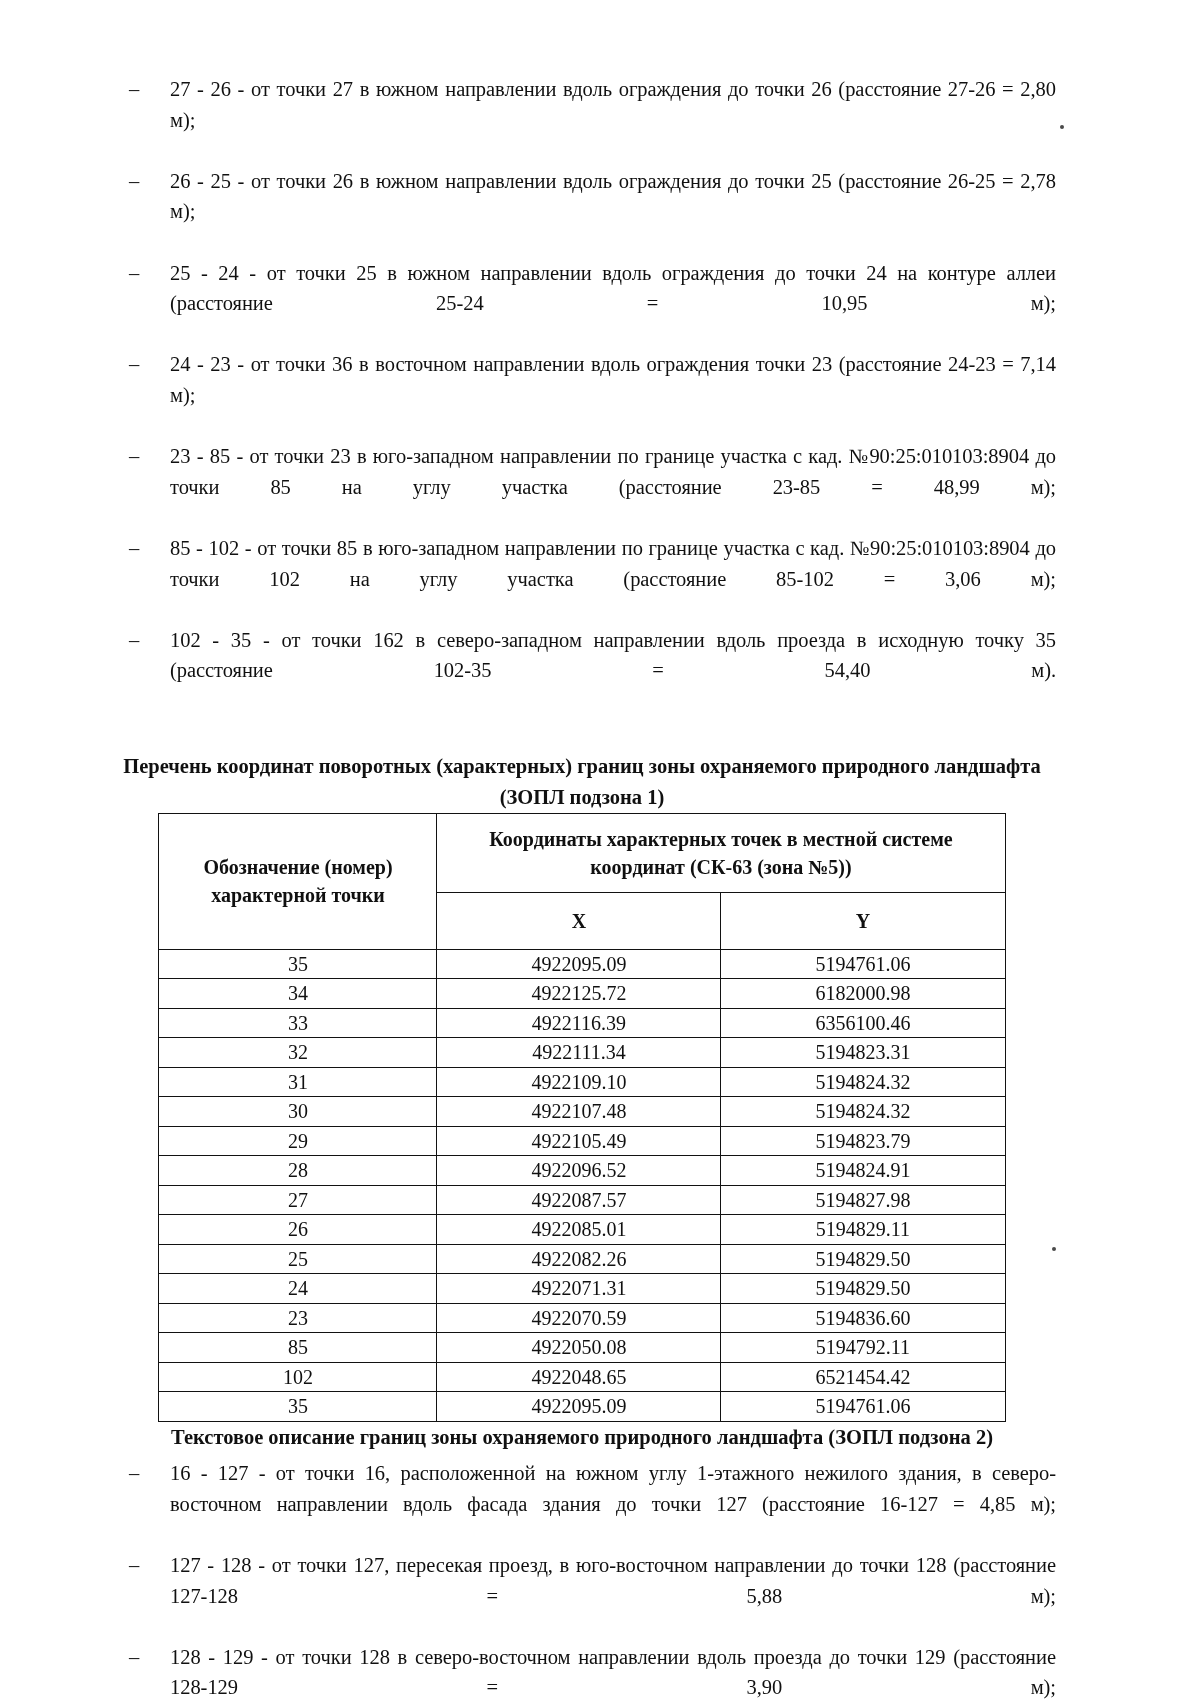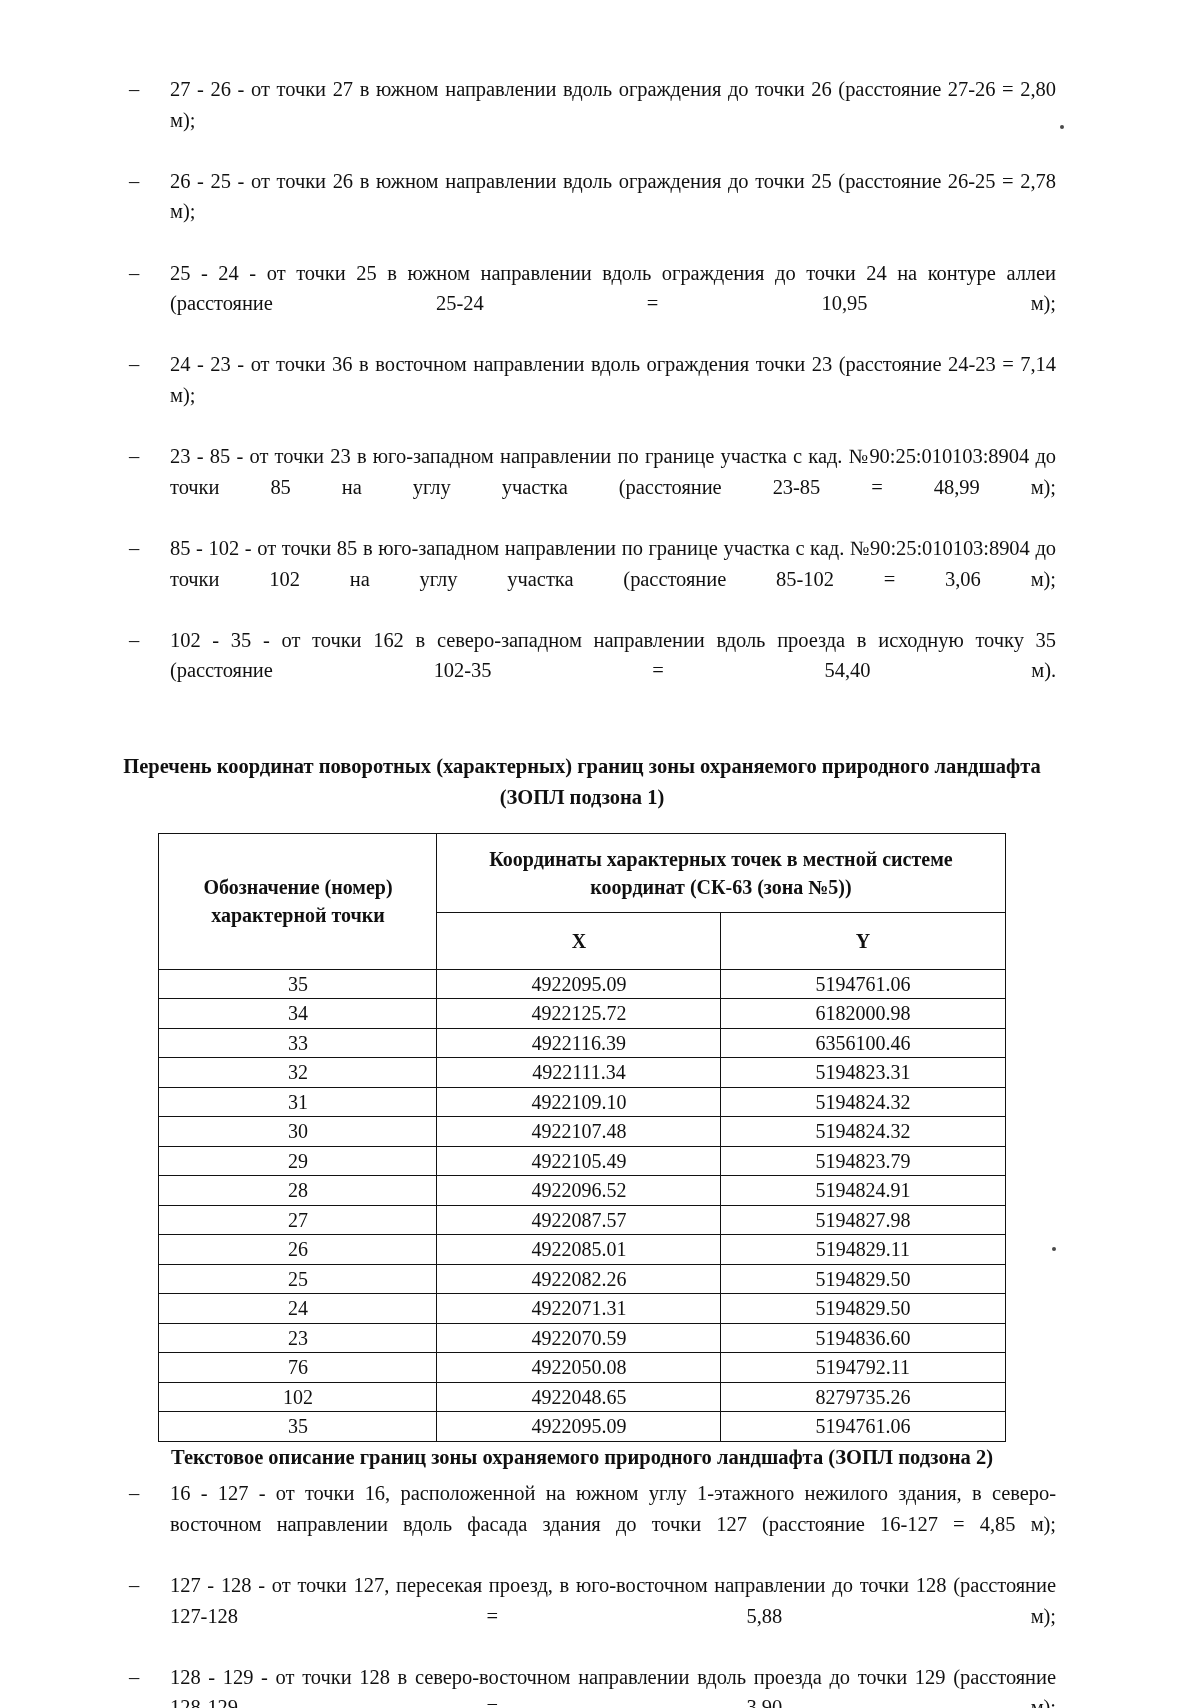--- a/index.html
+++ b/index.html
@@ -63,21 +63,21 @@
   
   .heading {
     font-weight: bold;
     font-size: 20.5px;
     line-height: 30.6px;
     text-align: center;
     padding: 0 10px;
   }
   .heading-zopl1 {
     margin-top: 35px;
-    margin-bottom: 20px;
+    margin-bottom: 0;
   }
   .heading-zopl2 {
     margin-bottom: 6px;
   }
 
   
   table.coord-table {
     border-collapse: collapse;
     width: 846px;
     margin: 0 auto;
@@ -240,28 +240,28 @@
             <td>24</td>
             <td>4922071.31</td>
             <td>5194829.50</td>
           </tr>
           <tr>
             <td>23</td>
             <td>4922070.59</td>
             <td>5194836.60</td>
           </tr>
           <tr>
-            <td>76</td>
+            <td>85</td>
             <td>4922050.08</td>
             <td>5194792.11</td>
           </tr>
           <tr>
             <td>102</td>
             <td>4922048.65</td>
-            <td>8279735.26</td>
+            <td>6521454.42</td>
           </tr>
           <tr>
             <td>35</td>
             <td>4922095.09</td>
             <td>5194761.06</td>
           </tr>
         </tbody>
       </table>
     </div>
 

